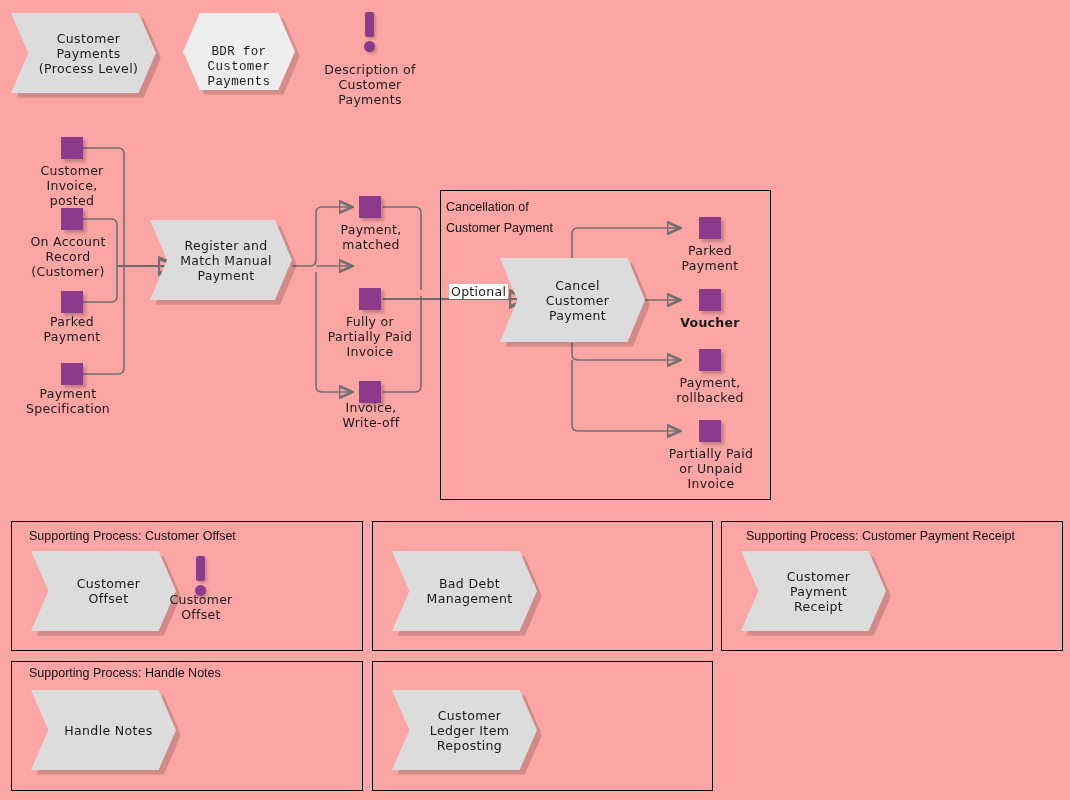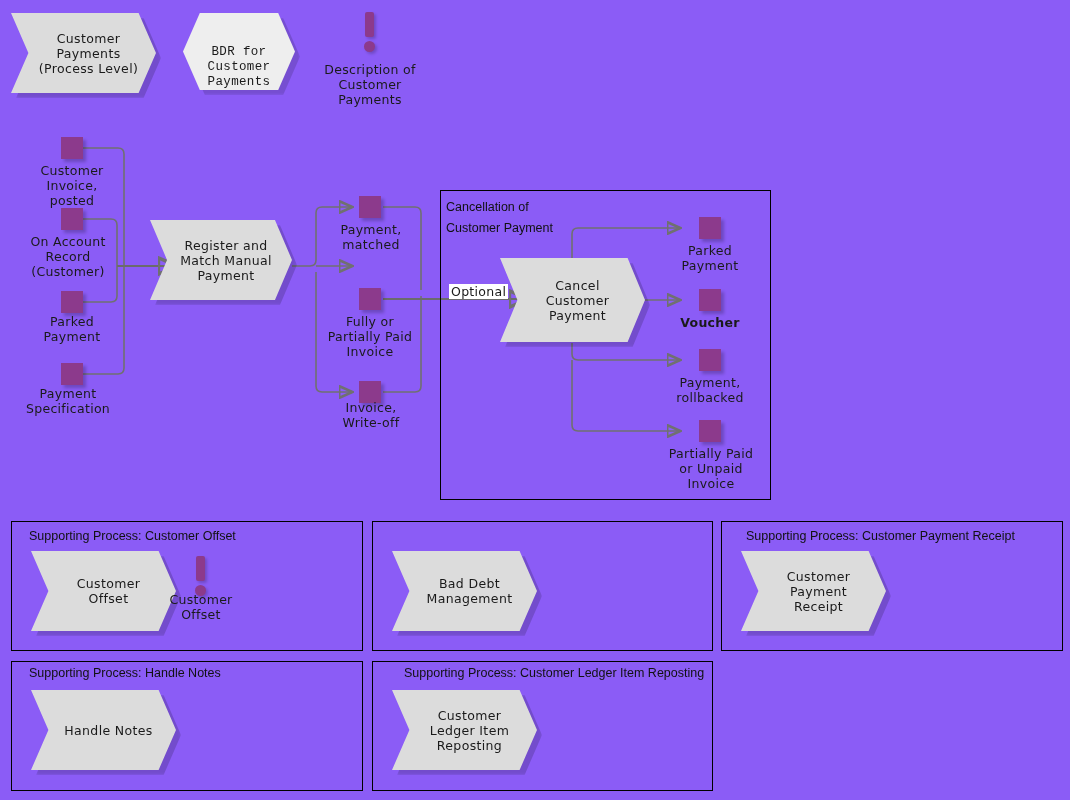--- a/index.html
+++ b/index.html
@@ -9,21 +9,21 @@
     background: #ffffff;
   }
   body {
     font-family: "DejaVu Sans", "Liberation Sans", sans-serif;
     color: #1a1a1a;
   }
   #canvas {
     position: relative;
     width: 1070px;
     height: 800px;
-    background: #8b5cf6;
+    background: #fca5a5;
     overflow: hidden;
   }
 
   
   .chevron {
     position: absolute;
     background: #dcdcdc;
     -webkit-clip-path: polygon(0 0, 88% 0, 100% 50%, 88% 100%, 0 100%, 12% 50%);
     clip-path: polygon(0 0, 88% 0, 100% 50%, 88% 100%, 0 100%, 12% 50%);
     display: flex;
@@ -308,21 +308,20 @@
   </div>
 
   <div class="frame" style="left:11px; top:661px; width:350px; height:128px;"></div>
   <div class="frame-title" style="left:29px; top:666px;">Supporting Process: Handle Notes</div>
   <div class="chevron-shadow" style="left:36px; top:695px; width:145px; height:80px;"></div>
   <div class="chevron" style="left:31px; top:690px; width:145px; height:80px;">
     <span class="chevron-label">Handle Notes</span>
   </div>
 
   <div class="frame" style="left:372px; top:661px; width:339px; height:128px;"></div>
-  <div class="frame-title" style="left:404px; top:666px;">Supporting Process: Customer Ledger Item Reposting</div>
   <div class="chevron-shadow" style="left:397px; top:695px; width:145px; height:80px;"></div>
   <div class="chevron" style="left:392px; top:690px; width:145px; height:80px;">
     <span class="chevron-label">Customer
 Ledger Item
 Reposting</span>
   </div>
 
 </div>
 
 </body></html>

